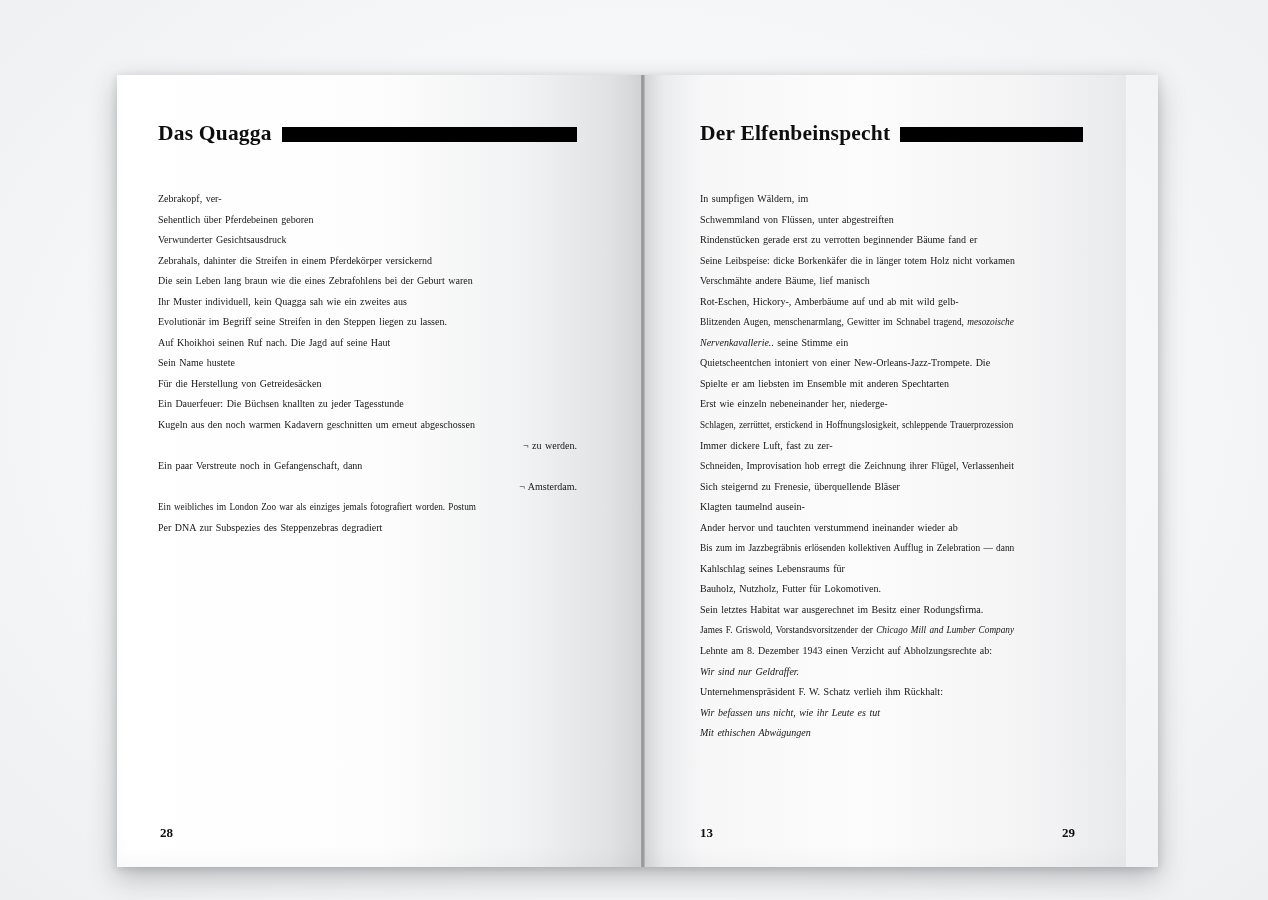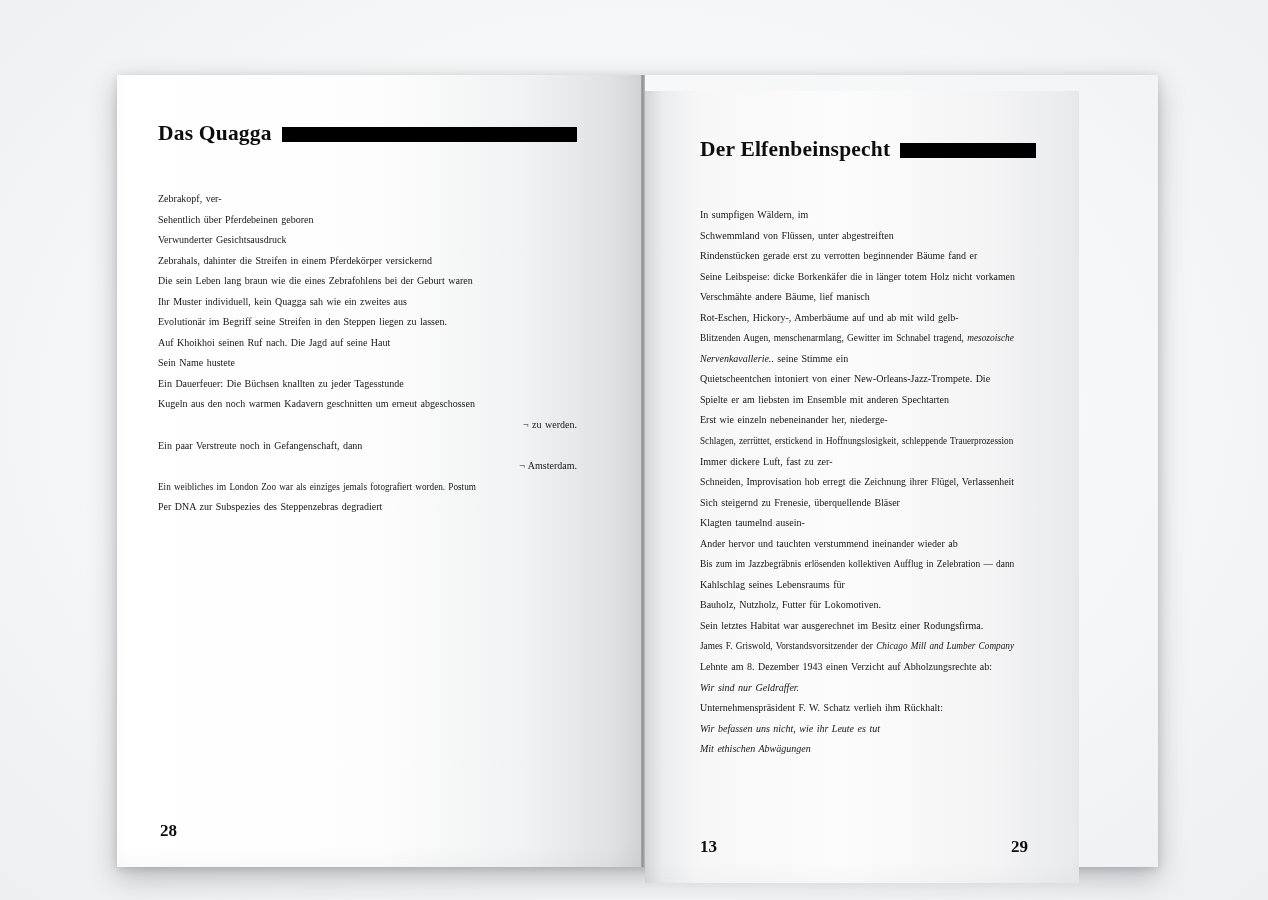--- a/index.html
+++ b/index.html
@@ -16,40 +16,39 @@
   .page{
     position:relative;height:792px;box-sizing:border-box;
     color:#161616;
     box-shadow:inset 0 -10px 18px rgba(0,0,0,.025);
   }
   .page.left{
     width:524px;padding:46px 64px 0 41px;
     background:linear-gradient(to right,#ffffff 0%,#fdfdfd 50%,#f1f2f3 78%,#e1e2e4 94%,#d3d4d6 100%);
   }
   .page.right{
-    width:434px;padding:46px 43px 0 55px;
+    width:481px;padding:46px 43px 0 55px;
     background:linear-gradient(to right,#d6d7d9 0%,#ebecee 4%,#f7f7f8 12%,#fcfcfc 45%,#f4f4f5 80%,#e9eaec 100%);
-    margin-top:16px;
   }
   .spine{
     width:4px;height:792px;
     background:linear-gradient(to right,#a9aaac 0%,#8f9092 45%,#bebfc1 100%);
   }
   .title-row{display:flex;align-items:center;gap:10px;height:24px;}
   .page-title{
     margin:0;font-size:21.5px;font-weight:bold;letter-spacing:.2px;
     white-space:nowrap;color:#0d0d0d;
   }
   .title-rule{flex:1;height:15px;margin-top:2px;}
   .poem{margin-top:44px;font-size:10px;line-height:20.55px;word-spacing:1px;}
   .poem-line{white-space:nowrap;}
   .poem-line.right{text-align:right;}
   .folio{
     position:absolute;bottom:26px;display:flex;justify-content:space-between;
-    font-weight:bold;font-size:17px;color:#0d0d0d;
+    font-weight:bold;font-size:13px;color:#0d0d0d;
   }
   .page.left .folio{left:43px;right:64px;}
   .page.right .folio{left:55px;right:51px;}
 </style>
 </head>
 <body>
 
 <div class="book">
 
   <div class="page left">
@@ -60,20 +59,21 @@
     <div class="poem">
         <div class="poem-line"><span>Zebrakopf, ver-</span></div>
         <div class="poem-line"><span>Sehentlich über Pferdebeinen geboren</span></div>
         <div class="poem-line"><span>Verwunderter Gesichtsausdruck</span></div>
         <div class="poem-line"><span>Zebrahals, dahinter die Streifen in einem Pferdekörper versickernd</span></div>
         <div class="poem-line"><span>Die sein Leben lang braun wie die eines Zebrafohlens bei der Geburt waren</span></div>
         <div class="poem-line"><span>Ihr Muster individuell, kein Quagga sah wie ein zweites aus</span></div>
         <div class="poem-line"><span>Evolutionär im Begriff seine Streifen in den Steppen liegen zu lassen.</span></div>
         <div class="poem-line"><span>Auf Khoikhoi seinen Ruf nach. Die Jagd auf seine Haut</span></div>
         <div class="poem-line"><span>Sein Name hustete</span></div>
+        <div class="poem-line"><span>Für die Herstellung von Getreidesäcken</span></div>
         <div class="poem-line"><span>Ein Dauerfeuer: Die Büchsen knallten zu jeder Tagesstunde</span></div>
         <div class="poem-line"><span>Kugeln aus den noch warmen Kadavern geschnitten um erneut abgeschossen</span></div>
         <div class="poem-line right"><span>¬ zu werden.</span></div>
         <div class="poem-line"><span>Ein paar Verstreute noch in Gefangenschaft, dann</span></div>
         <div class="poem-line right"><span>¬ Amsterdam.</span></div>
         <div class="poem-line" style="transform-origin: left center; transform: scaleX(0.919);"><span>Ein weibliches im London Zoo war als einziges jemals fotografiert worden. Postum</span></div>
         <div class="poem-line"><span>Per DNA zur Subspezies des Steppenzebras degradiert</span></div>
       </div>
     <div class="folio">
       <span>28</span>

